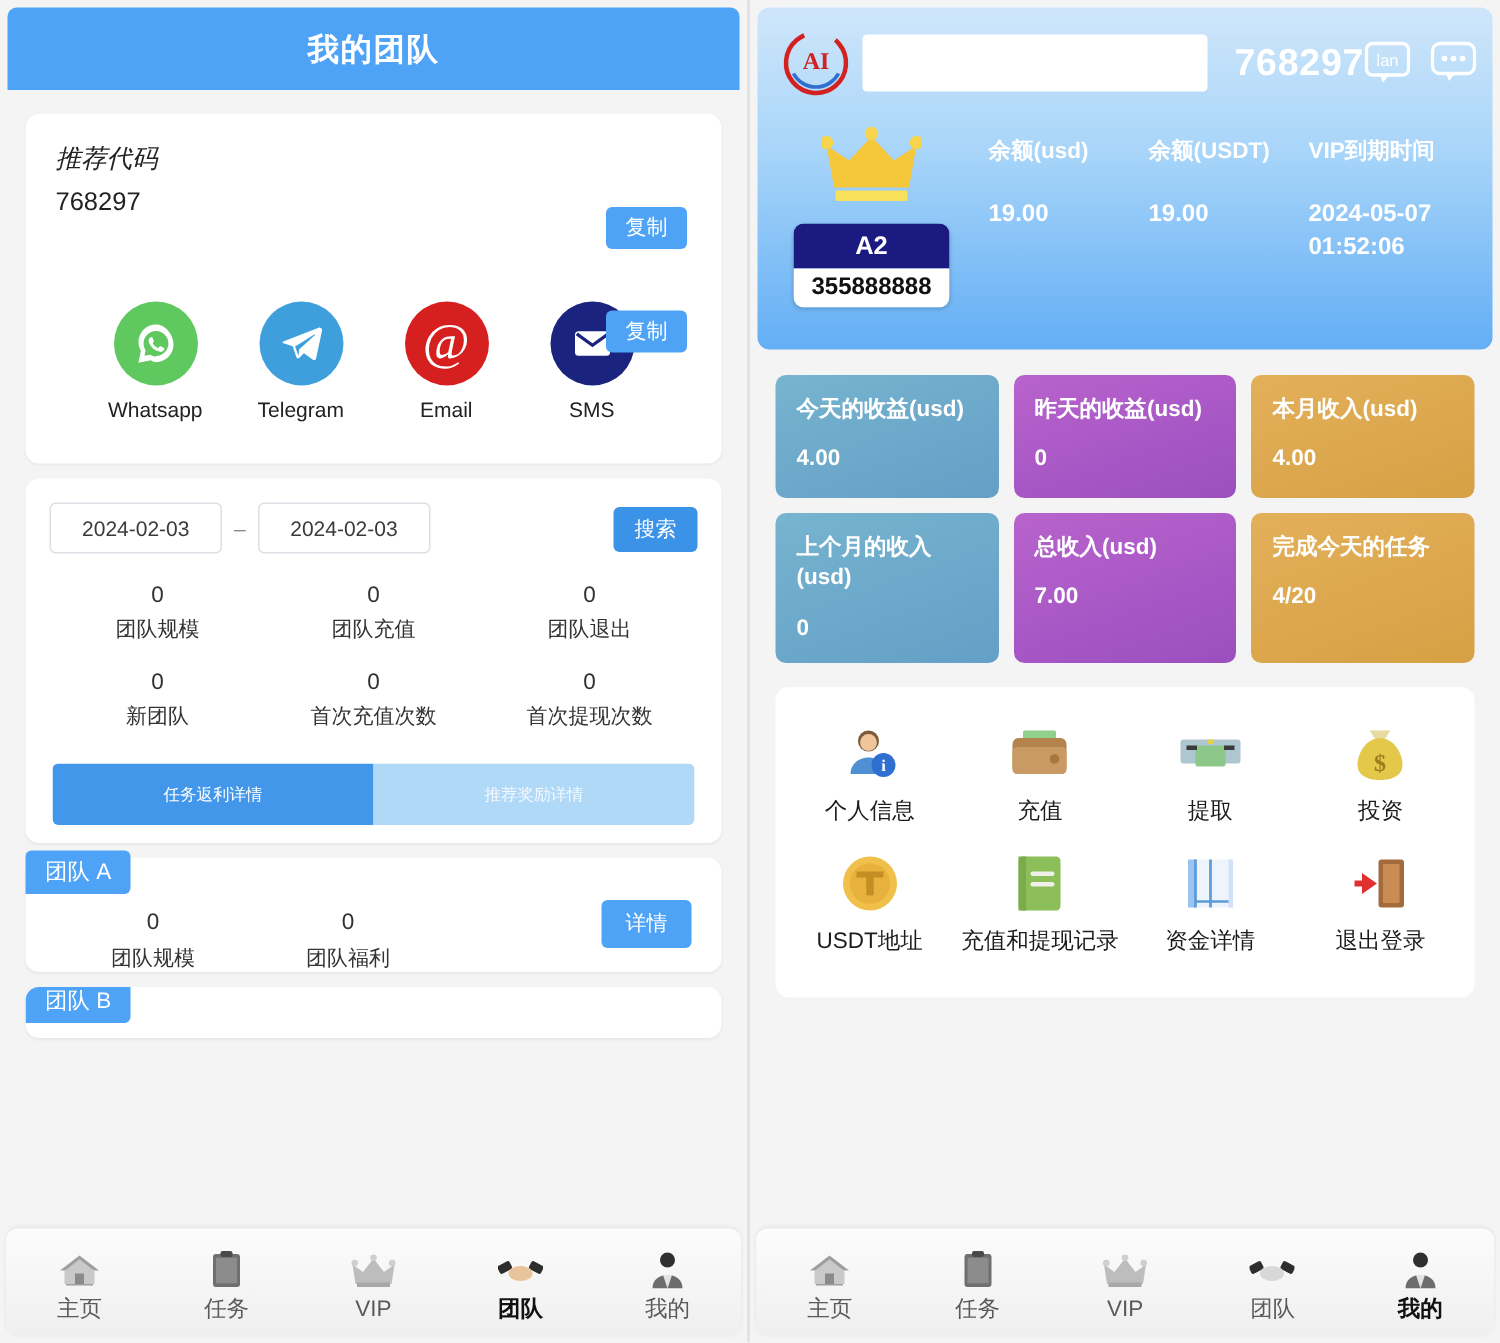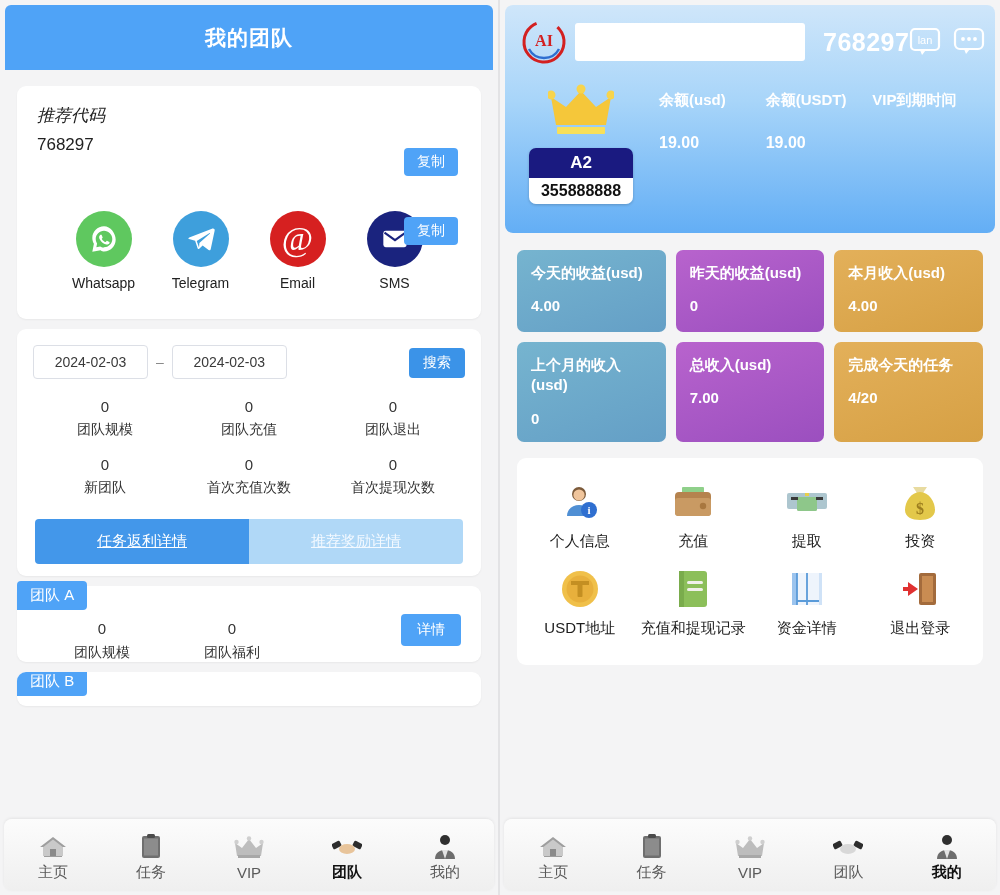--- a/index.html
+++ b/index.html
@@ -9,21 +9,21 @@
     font-family: "Liberation Sans", "DejaVu Sans", sans-serif;
     overflow: hidden;
   }
   .screen-wrap { display: flex; width: 1000px; height: 895px; }
   .panel { position: relative; width: 500px; height: 895px; background: #f4f4f5; overflow: hidden; }
   .panel-left { border-right: 2px solid #e3e3e5; }
 
   
   .lp-header {
     margin: 5px 5px 16px 5px;
-    height: 65px;
+    height: 55px;
     background: #4fa3f7;
     border-radius: 6px 6px 0 0;
     display: flex; align-items: center; justify-content: center;
   }
   .lp-header-title { color: #fff; font-size: 21px; font-weight: bold; letter-spacing: 1px; }
 
   .card {
     background: #fff;
     border-radius: 9px;
     margin: 10px 17px;
@@ -72,21 +72,21 @@
     position: absolute; right: 0; top: 3px;
     background: #3b93e8; color: #fff; border: none;
     font-size: 14px; padding: 6px 14px; border-radius: 4px; cursor: pointer;
   }
   .stat-grid { display: flex; flex-wrap: wrap; margin-top: 12px; }
   .stat-cell { width: 33.333%; text-align: center; padding: 7px 0 10px 0; }
   .stat-num { font-size: 15px; color: #333; margin-bottom: 6px; }
   .stat-lbl { font-size: 14px; color: #333; }
 
   .tabs-row { display: flex; margin: 12px 2px 4px 2px; border-radius: 4px; overflow: hidden; }
-  .tab { flex: 1; text-align: center; padding: 13px 0; font-size: 15px; cursor: pointer; text-decoration: underline; }
+  .tab { flex: 1; text-align: center; padding: 13px 0; font-size: 11px; cursor: pointer; }
   .tab-active { background: #4397ea; color: #fff; }
   .tab-inactive { background: #b0d8f7; color: #f3f9ff; }
 
   .team-card { position: relative; padding: 34px 20px 0 20px; margin-bottom: 10px; }
   .team-badge {
     position: absolute; left: 0; top: -5px;
     background: #4fa3f7; color: #fff; font-size: 15px;
     padding: 5px 13px; border-radius: 4px 4px 4px 0;
   }
   .team-stats { display: flex; align-items: center; }
@@ -388,20 +388,21 @@
           <div class="bal-col">
             <div class="bal-lbl">余额(usd)</div>
             <div class="bal-val">19.00</div>
           </div>
           <div class="bal-col">
             <div class="bal-lbl">余额(USDT)</div>
             <div class="bal-val">19.00</div>
           </div>
           <div class="bal-col">
             <div class="bal-lbl">VIP到期时间</div>
+            <div class="bal-val" style="max-width:120px">2024-05-07 01:52:06</div>
           </div>
         </div>
       </div>
     </div>
 
     <div class="kpi-grid">
       <div class="kpi kpi-blue">
         <div class="kpi-title">今天的收益(usd)</div>
         <div class="kpi-value">4.00</div>
       </div>

